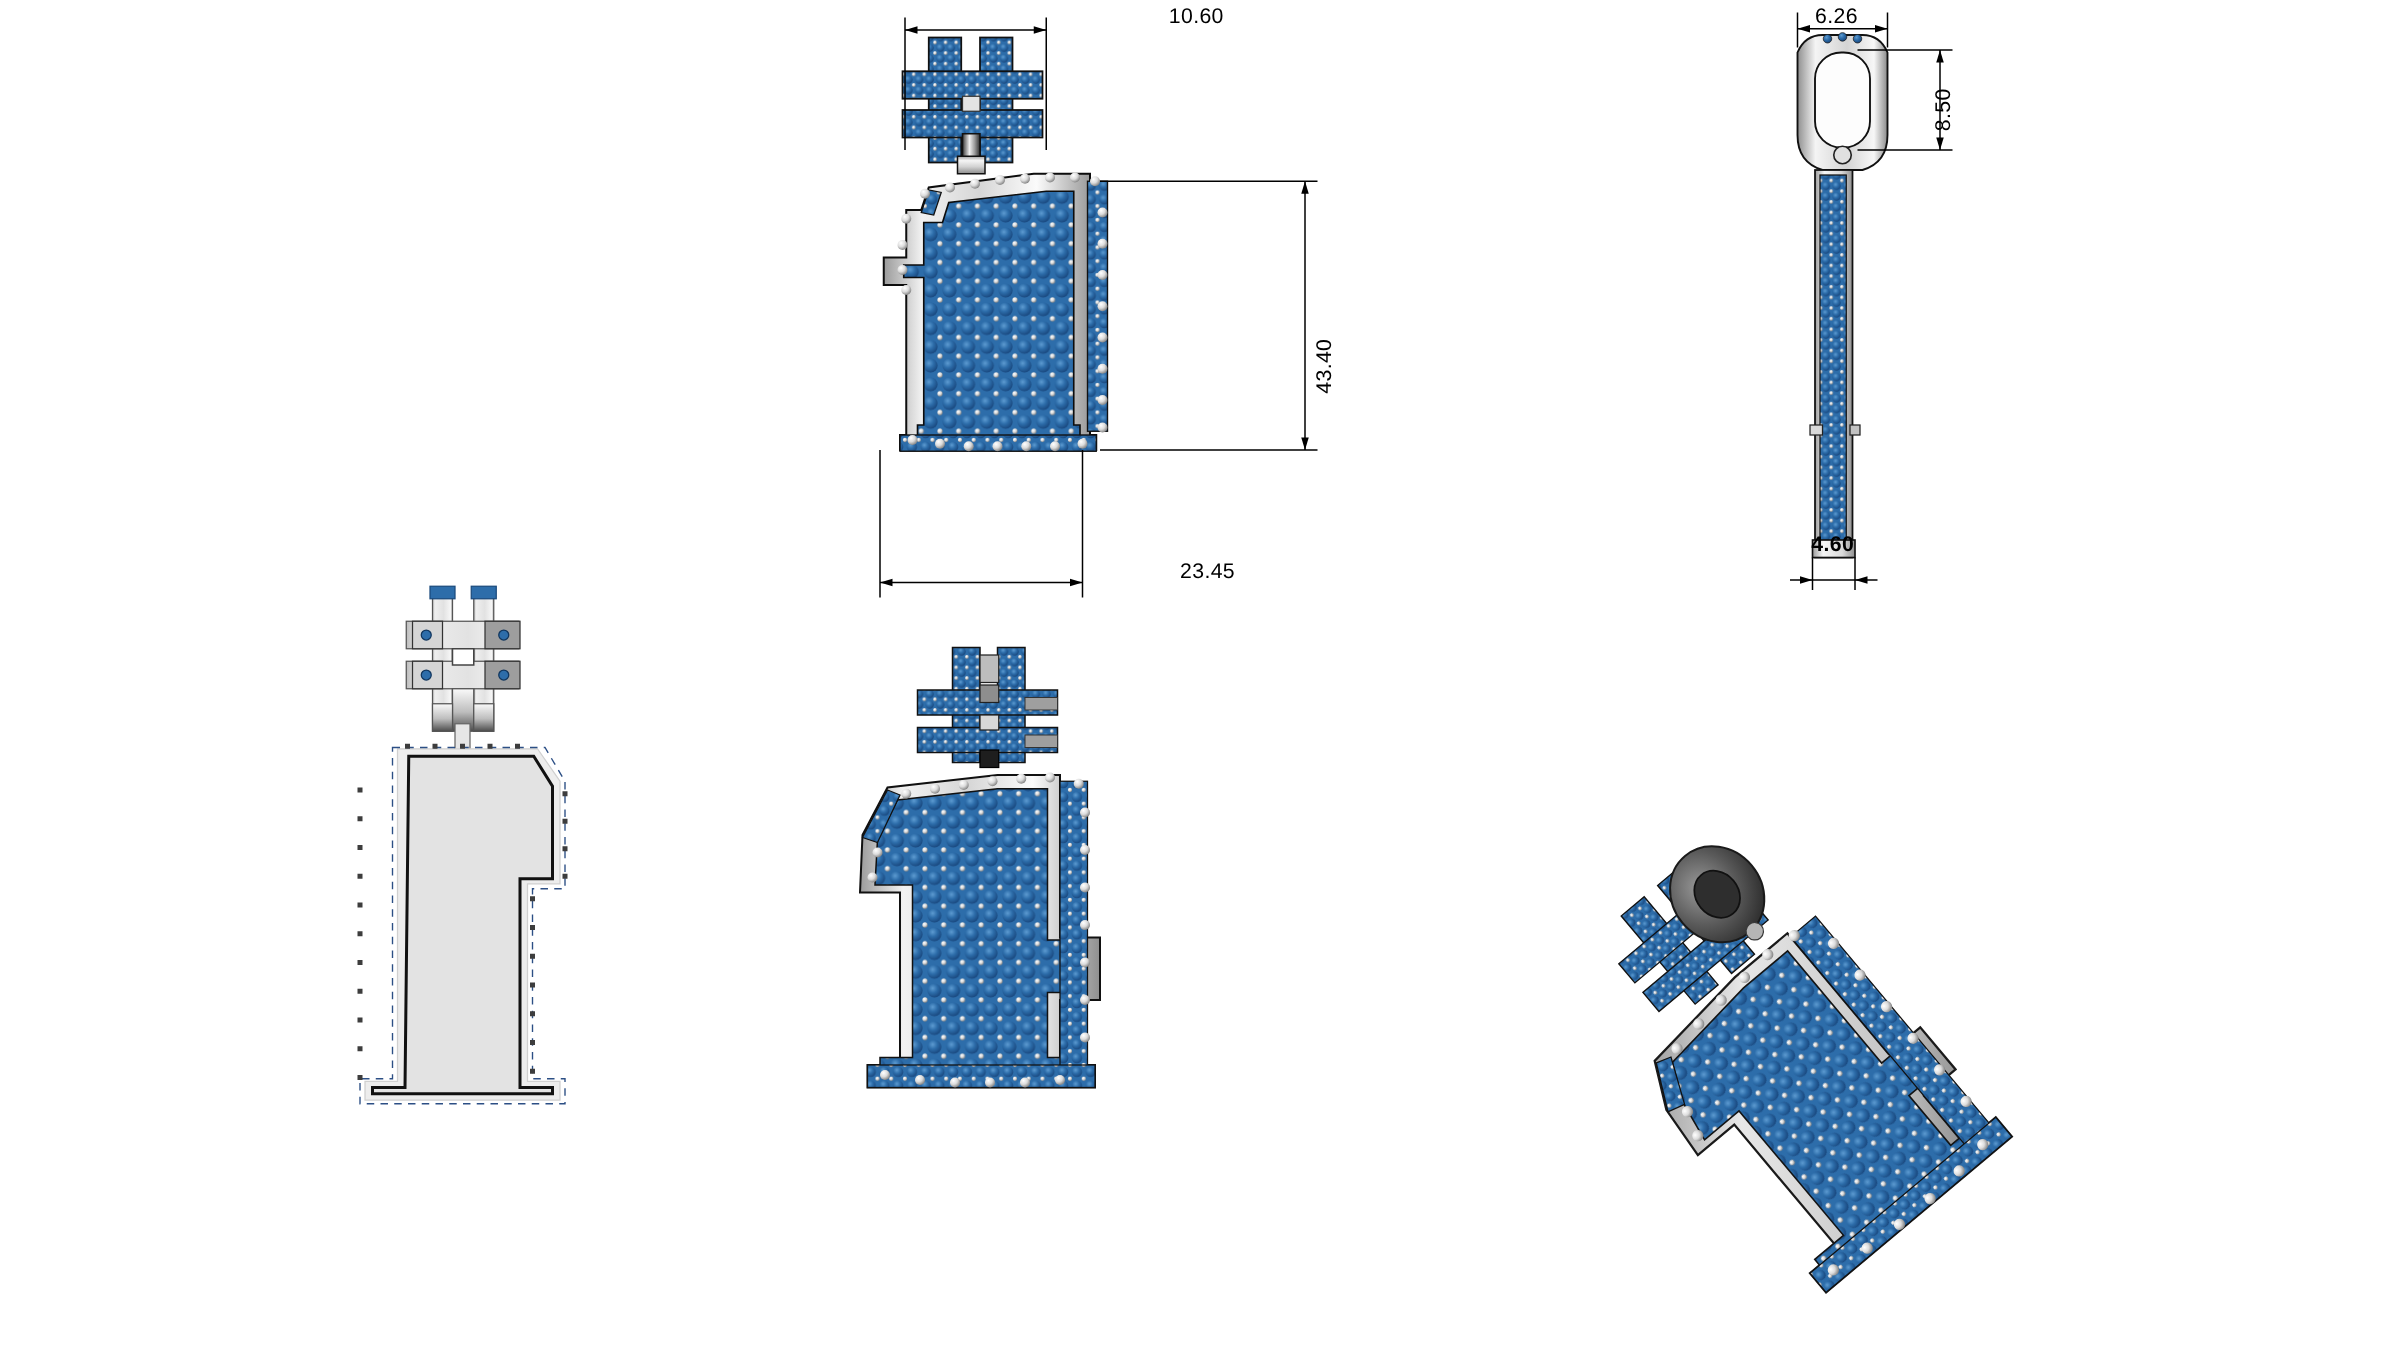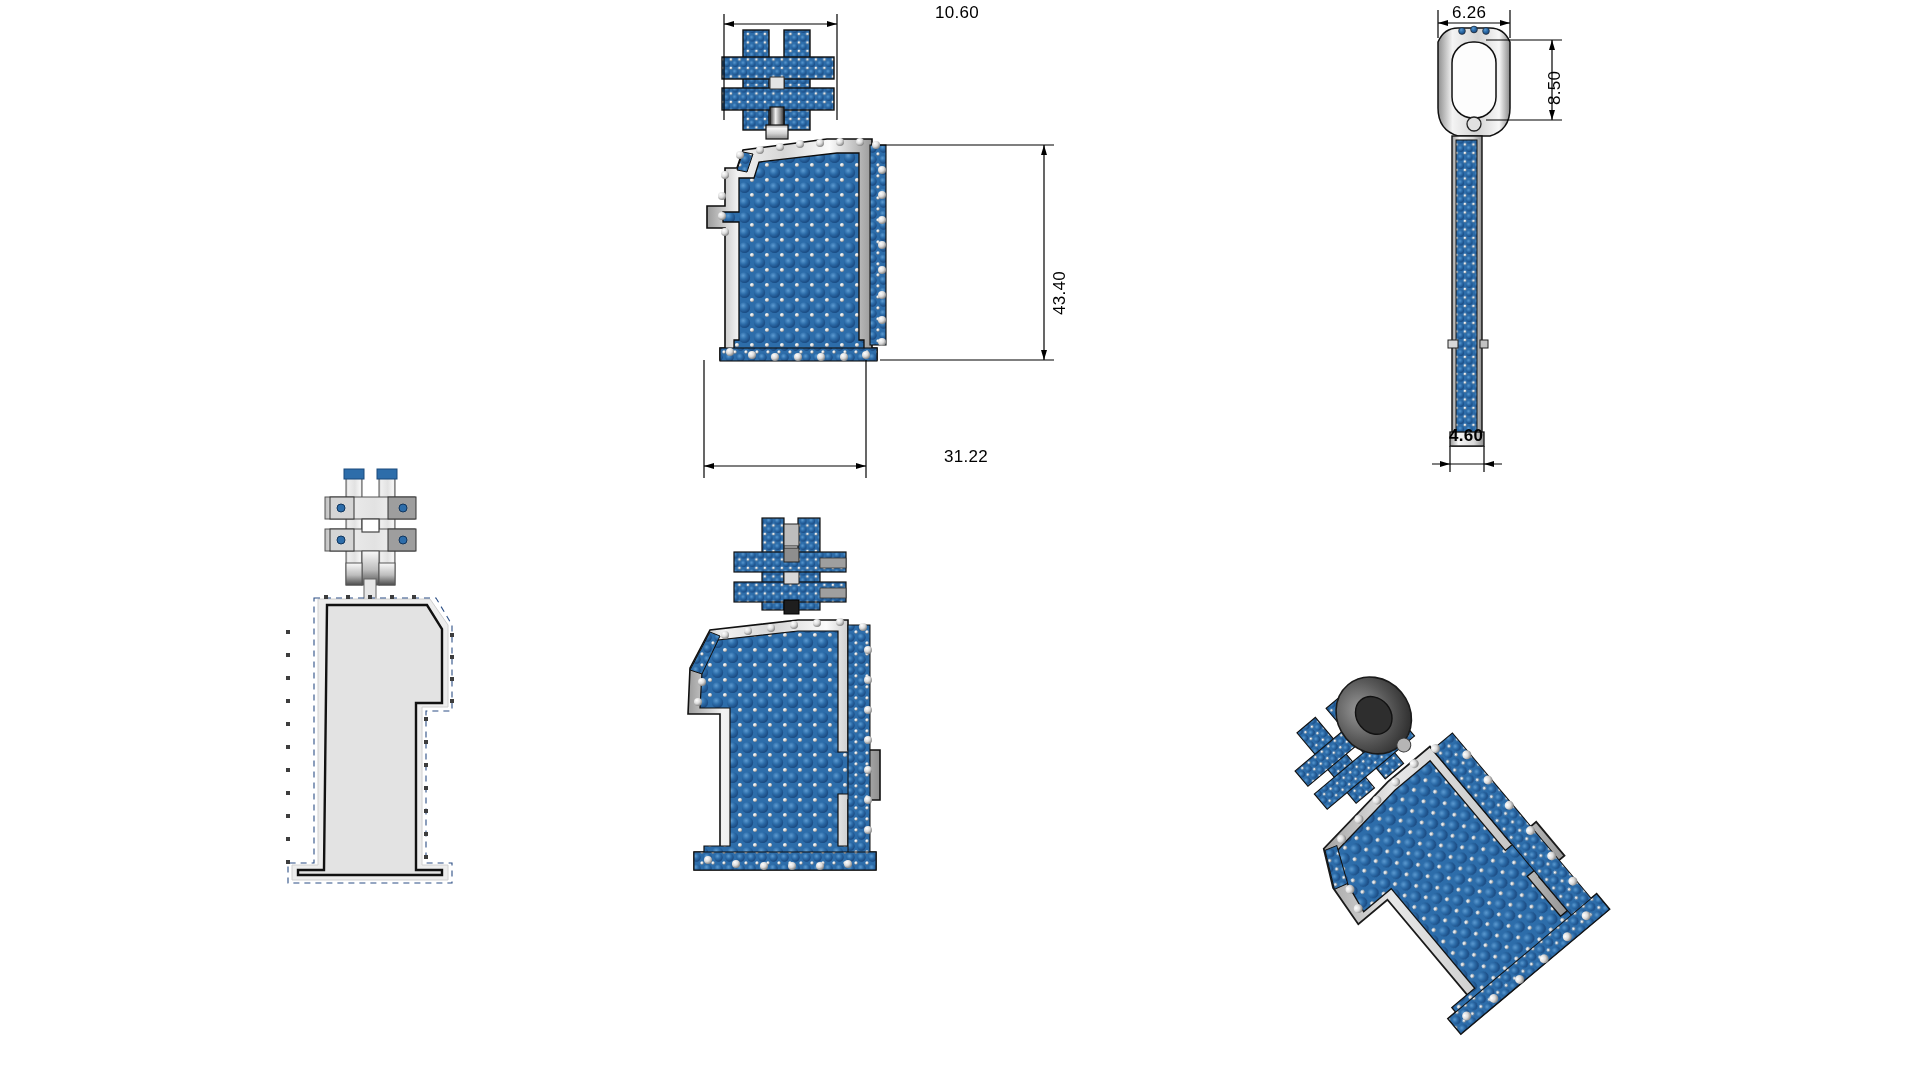--- a/index.html
+++ b/index.html
@@ -176,21 +176,21 @@
         <path d="M 24 466 L 34 463 L 34 469 Z" fill="#000" stroke="none"></path>
         <path d="M 186 466 L 176 463 L 176 469 Z" fill="#000" stroke="none"></path>
       </g>
     </svg>
   </div>
 
   <span class="dim-text" style="left:898px; top:3px;margin-left:37px;">10.60</span>
 
   <span class="dim-text vert" style="left:1050px; top:315px;">43.40</span>
 
-  <span class="dim-text" style="left:944px; top:447px;">31.22</span>
+  <span class="dim-text" style="left:944px; top:447px;">23.45</span>
 
   <div class="view" style="left:1380px; top:0px; width:300px; height:600px;">
     <svg width="300" height="600" viewBox="0 0 300 600">
       <defs>
         <linearGradient id="sideBail" x1="0" y1="0" x2="1" y2="0">
           <stop offset="0%" stop-color="#8f8f8f"></stop>
           <stop offset="20%" stop-color="#f4f4f4"></stop>
           <stop offset="55%" stop-color="#d4d4d4"></stop>
           <stop offset="85%" stop-color="#f7f7f7"></stop>
           <stop offset="100%" stop-color="#8a8a8a"></stop>

